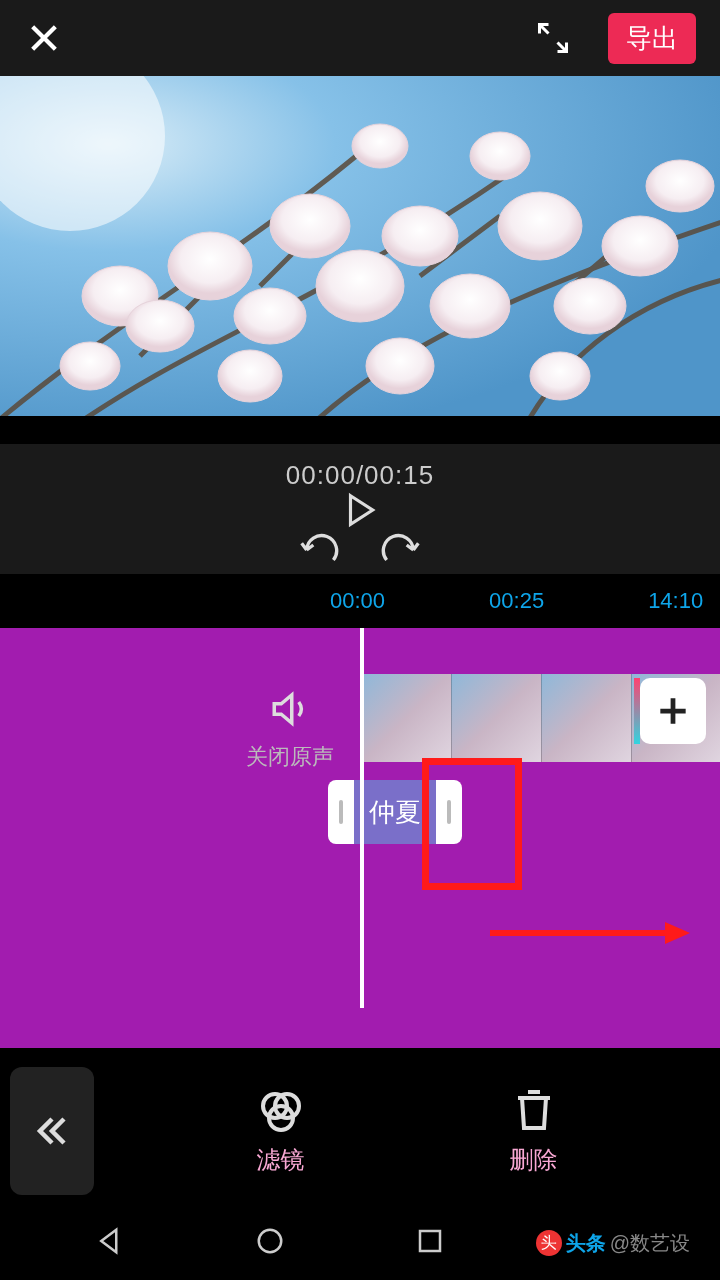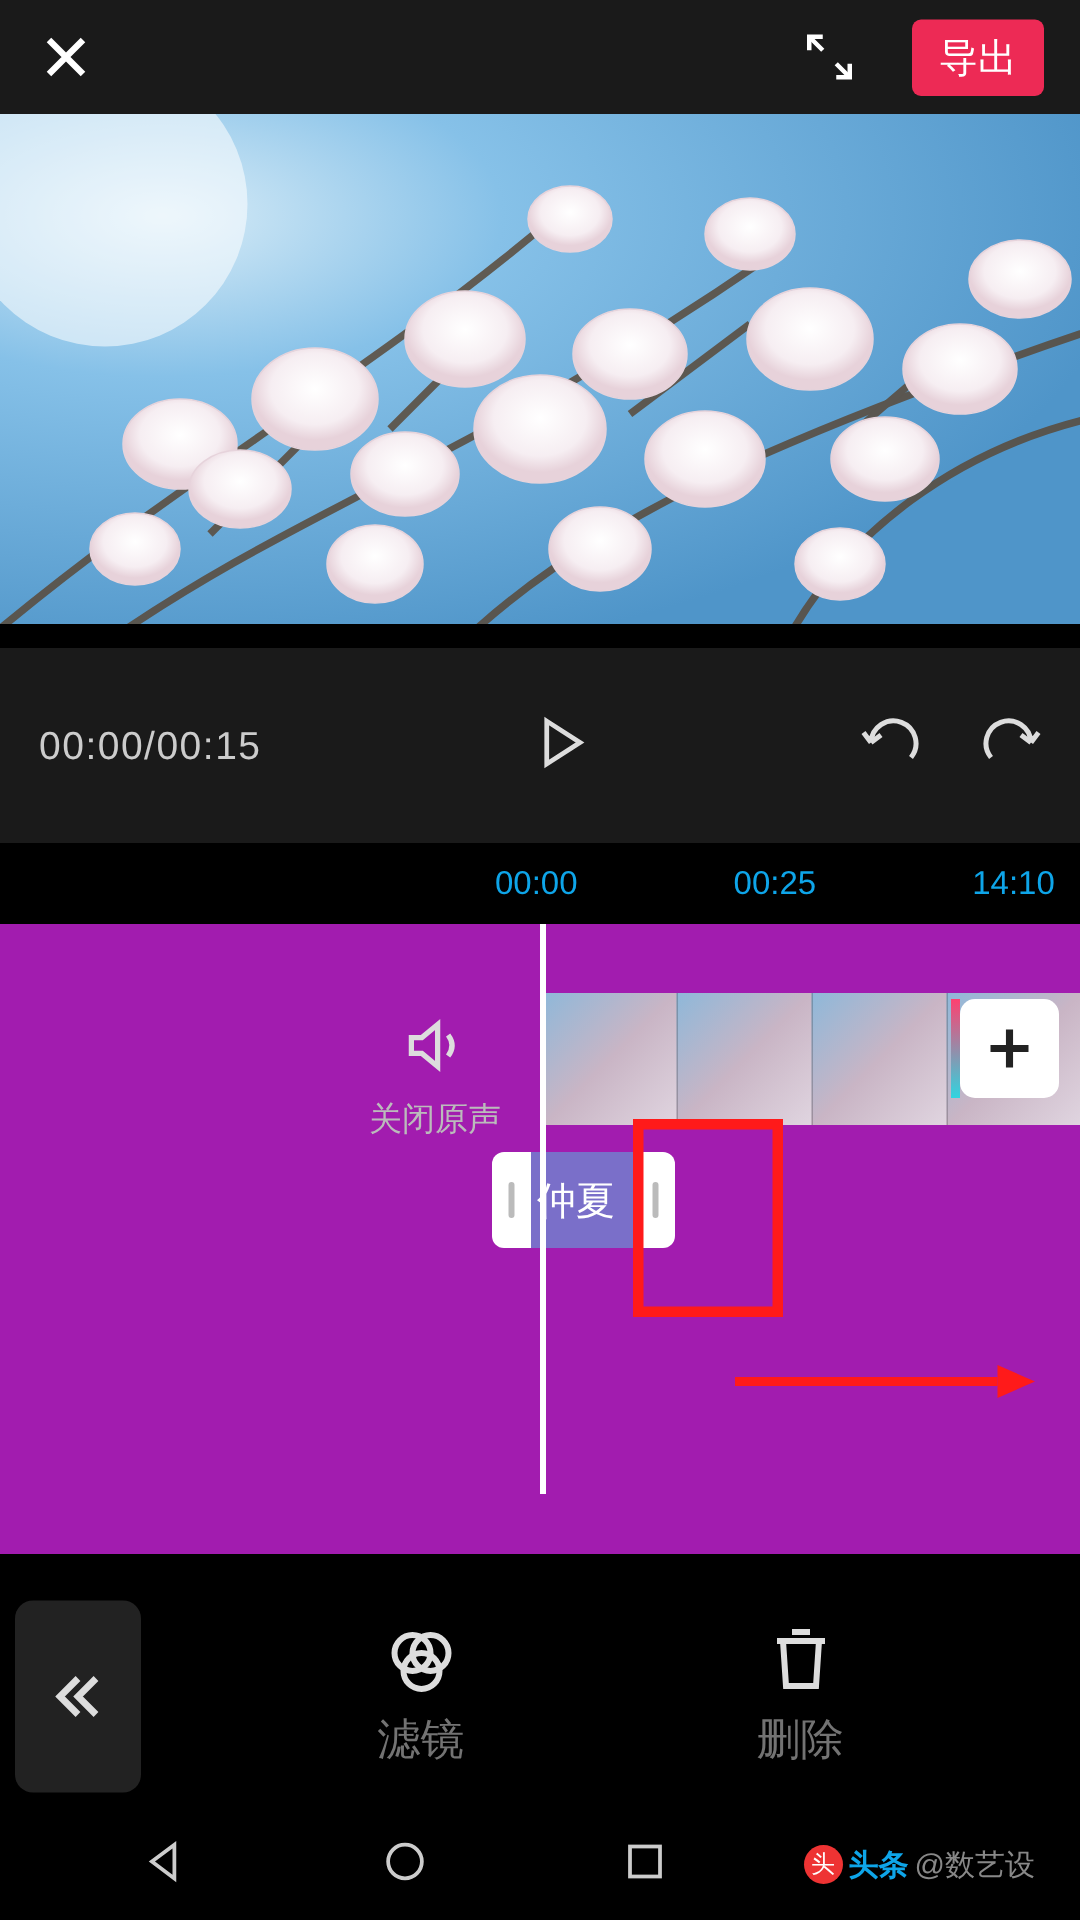--- a/index.html
+++ b/index.html
@@ -12,21 +12,21 @@
   .close-x svg { width: 34px; height: 34px; stroke: #fff; stroke-width: 3; }
   .top-right { display:flex; align-items:center; gap: 37px; }
   .fullscreen-icon { width: 36px; height: 36px; color:#fff; }
   .export-btn { background:#ed2a55; color:#fff; border:none; border-radius:6px; padding: 8px 18px; font-size: 26px; font-weight:500; }
 
   
   .preview { width: 720px; height: 340px; background: linear-gradient(135deg,#7ab8e6 0%, #a5c9e8 40%, #cfe5f2 100%); position: relative; overflow:hidden; }
   .preview svg { width:100%; height:100%; display:block; }
 
   
-  .controls { height: 130px; background:#1a1a1a; display:flex; align-items:center; justify-content:space-between; padding: 16px 26px; margin-top: 16px;}
+  .controls { height: 130px; background:#1a1a1a; display:flex; align-items:center; justify-content:space-between; padding: 16px 26px; margin-top: 28px; flex-direction: column;}
   .time-text { color:#ccc; font-size: 26px; letter-spacing:1px; }
   .play-icon svg, .undo-icon svg, .redo-icon svg { stroke:#ddd; fill:none; stroke-width:2; }
   .control-group { display:flex; gap:40px; align-items:center; }
 
   
   .ruler { height: 54px; background:#000; position:relative; display:flex; align-items:center; color:#0ea5e9; font-size:22px; padding-left: 330px; }
   .ruler span { margin-right: 52px; }
   .ruler .dot { width:5px; height:5px; border-radius:50%; background:#666; display:inline-block; margin-right:52px; vertical-align:middle;}
 
   
@@ -41,32 +41,32 @@
   .thumb { flex:1; background: linear-gradient(135deg,#8fb8d9,#c9b5c5,#e0d5e0); border-right:1px solid rgba(0,0,0,.2);}
   .add-clip { position:absolute; right:14px; top:50px; width:66px; height:66px; background:#fff; border-radius:10px; display:flex; align-items:center; justify-content:center;}
   .add-clip::before { content:""; position:absolute; left:-6px; top:0; bottom:0; width:6px; background:linear-gradient(#ff4070,#30d5e0);}
   .add-clip svg { width:38px;height:38px; stroke:#222; stroke-width:3;}
 
   .text-clip { position:absolute; left:328px; top:152px; height:64px; display:flex; align-items:stretch; }
   .text-clip .handle { width:26px; background:#fff; display:flex; align-items:center; justify-content:center;}
   .text-clip .handle::after{content:""; width:4px; height:24px; background:#bbb; border-radius:2px;}
   .text-clip .handle.left{border-radius:8px 0 0 8px;}
   .text-clip .handle.right{border-radius:0 8px 8px 0;}
-  .text-clip .body { background:#7a6fc9; color:#fff; font-size:26px; display:flex; align-items:center; padding:0 4px; min-width:70px;}
+  .text-clip .body { background:#7a6fc9; color:#fff; font-size:26px; display:flex; align-items:center; padding:0 15px; min-width:70px;}
 
   .annot-box { position:absolute; left:422px; top:130px; width:100px; height:132px; border:7px solid #ff1a1a; z-index:6;}
   .annot-arrow { position:absolute; left:490px; top:290px; z-index:6;}
   .annot-arrow svg { overflow:visible; }
 
   
   .bottom-tool { position:absolute; left:0; right:0; bottom:74px; height:150px; display:flex; align-items:center;}
   .back-chip { width:84px; height:128px; background:#222; border-radius:12px; margin-left:10px; display:flex; align-items:center; justify-content:center;}
   .back-chip svg{width:36px;height:36px;stroke:#ddd;fill:none;stroke-width:3;}
   .tool-buttons { flex:1; display:flex; justify-content:space-around; padding:0 60px;}
-  .tool-btn { color:#737373; text-align:center; font-size:29px;}
+  .tool-btn { color:#f9a8d4; text-align:center; font-size:24px;}
   .tool-btn svg{width:48px;height:48px;stroke:#ddd;fill:none;stroke-width:2;margin-bottom:10px;display:block;margin-left:auto;margin-right:auto;}
 
   
   .sysnav { position:absolute; bottom:0; left:0; right:0; height:74px; background:#000; display:flex; align-items:center; padding:0 30px;}
   .sysnav .navbtns { flex:1; display:flex; justify-content:space-around; align-items:center; max-width:480px;}
   .sysnav svg { width:30px; height:30px; stroke:#ccc; fill:none; stroke-width:2;}
   .watermark { color:#888; font-size:20px; display:flex; align-items:center; gap:4px; margin-left:auto;}
   .watermark b{color:#0ea5e9; font-weight:600;}
   .wm-icon{width:26px;height:26px;border-radius:50%;background:#e33; color:#fff; font-size:16px; display:inline-flex;align-items:center;justify-content:center;}
 </style>

